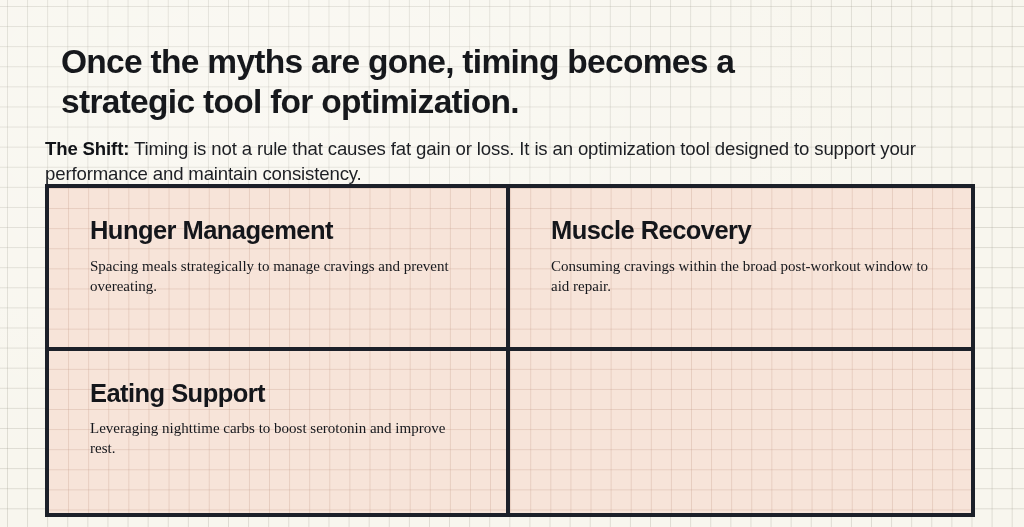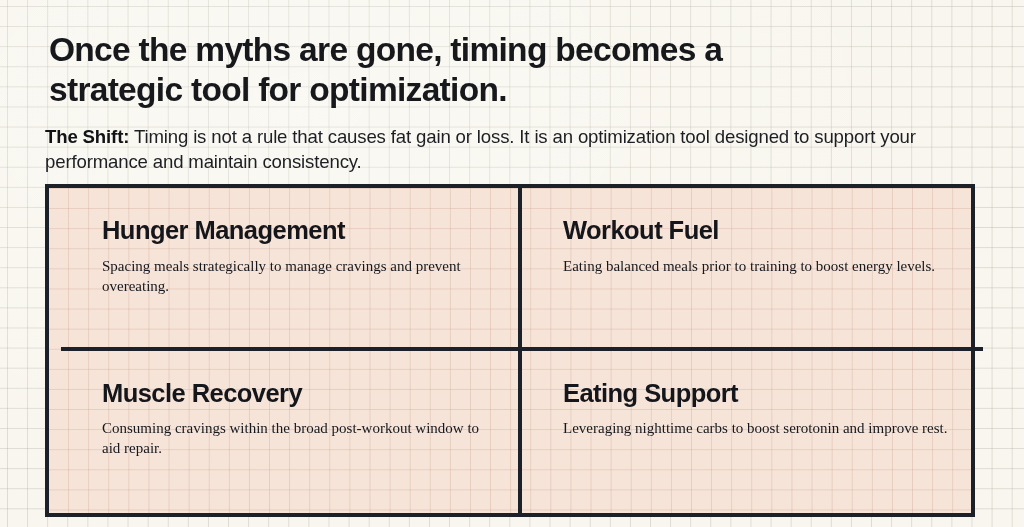--- a/index.html
+++ b/index.html
@@ -42,21 +42,21 @@
   
   .header {
     position: absolute;
     left: 45px;
     top: 26px;
     width: 930px;
     z-index: 2;
   }
 
   .headline {
-    margin: 4px;
+    margin: 16px;
     font-family: "Liberation Sans", sans-serif;
     font-weight: bold;
     font-size: 33.5px;
     line-height: 1.185;
     letter-spacing: -0.7px;
     color: #16181c;
     max-width: 790px;
   }
 
   .subtitle {
@@ -91,21 +91,20 @@
     background-size: 20.1px 20.1px;
     background-position: -1px 0px;
   }
 
   .quad-grid {
     display: grid;
     grid-template-columns: 1fr 1fr;
     grid-template-rows: 1fr 1fr;
     width: 100%;
     height: 100%;
-    margin-left: 12px;
   }
 
   .quad {
     position: relative;
     box-sizing: border-box;
     padding: 28px 34px 20px 41px;
     display: flex;
     flex-direction: column;
     justify-content: flex-start;
   }
@@ -148,24 +147,20 @@
   </div>
 
   <div class="quad-wrap">
     <div class="quad-grid">
 
       <div class="quad">
         <h2 class="quad-title">Hunger Management</h2>
         <p class="quad-desc">Spacing meals strategically to manage cravings and prevent overeating.</p>
       </div>
 
-      <div class="quad">
-        <h2 class="quad-title">Workout Fuel</h2>
-        <p class="quad-desc">Eating balanced meals prior to training to boost energy levels.</p>
-      </div>
 
       <div class="quad">
         <h2 class="quad-title">Muscle Recovery</h2>
         <p class="quad-desc">Consuming cravings within the broad post-workout window to aid repair.</p>
       </div>
 
       <div class="quad">
         <h2 class="quad-title">Eating Support</h2>
         <p class="quad-desc">Leveraging nighttime carbs to boost serotonin and improve rest.</p>
       </div>

